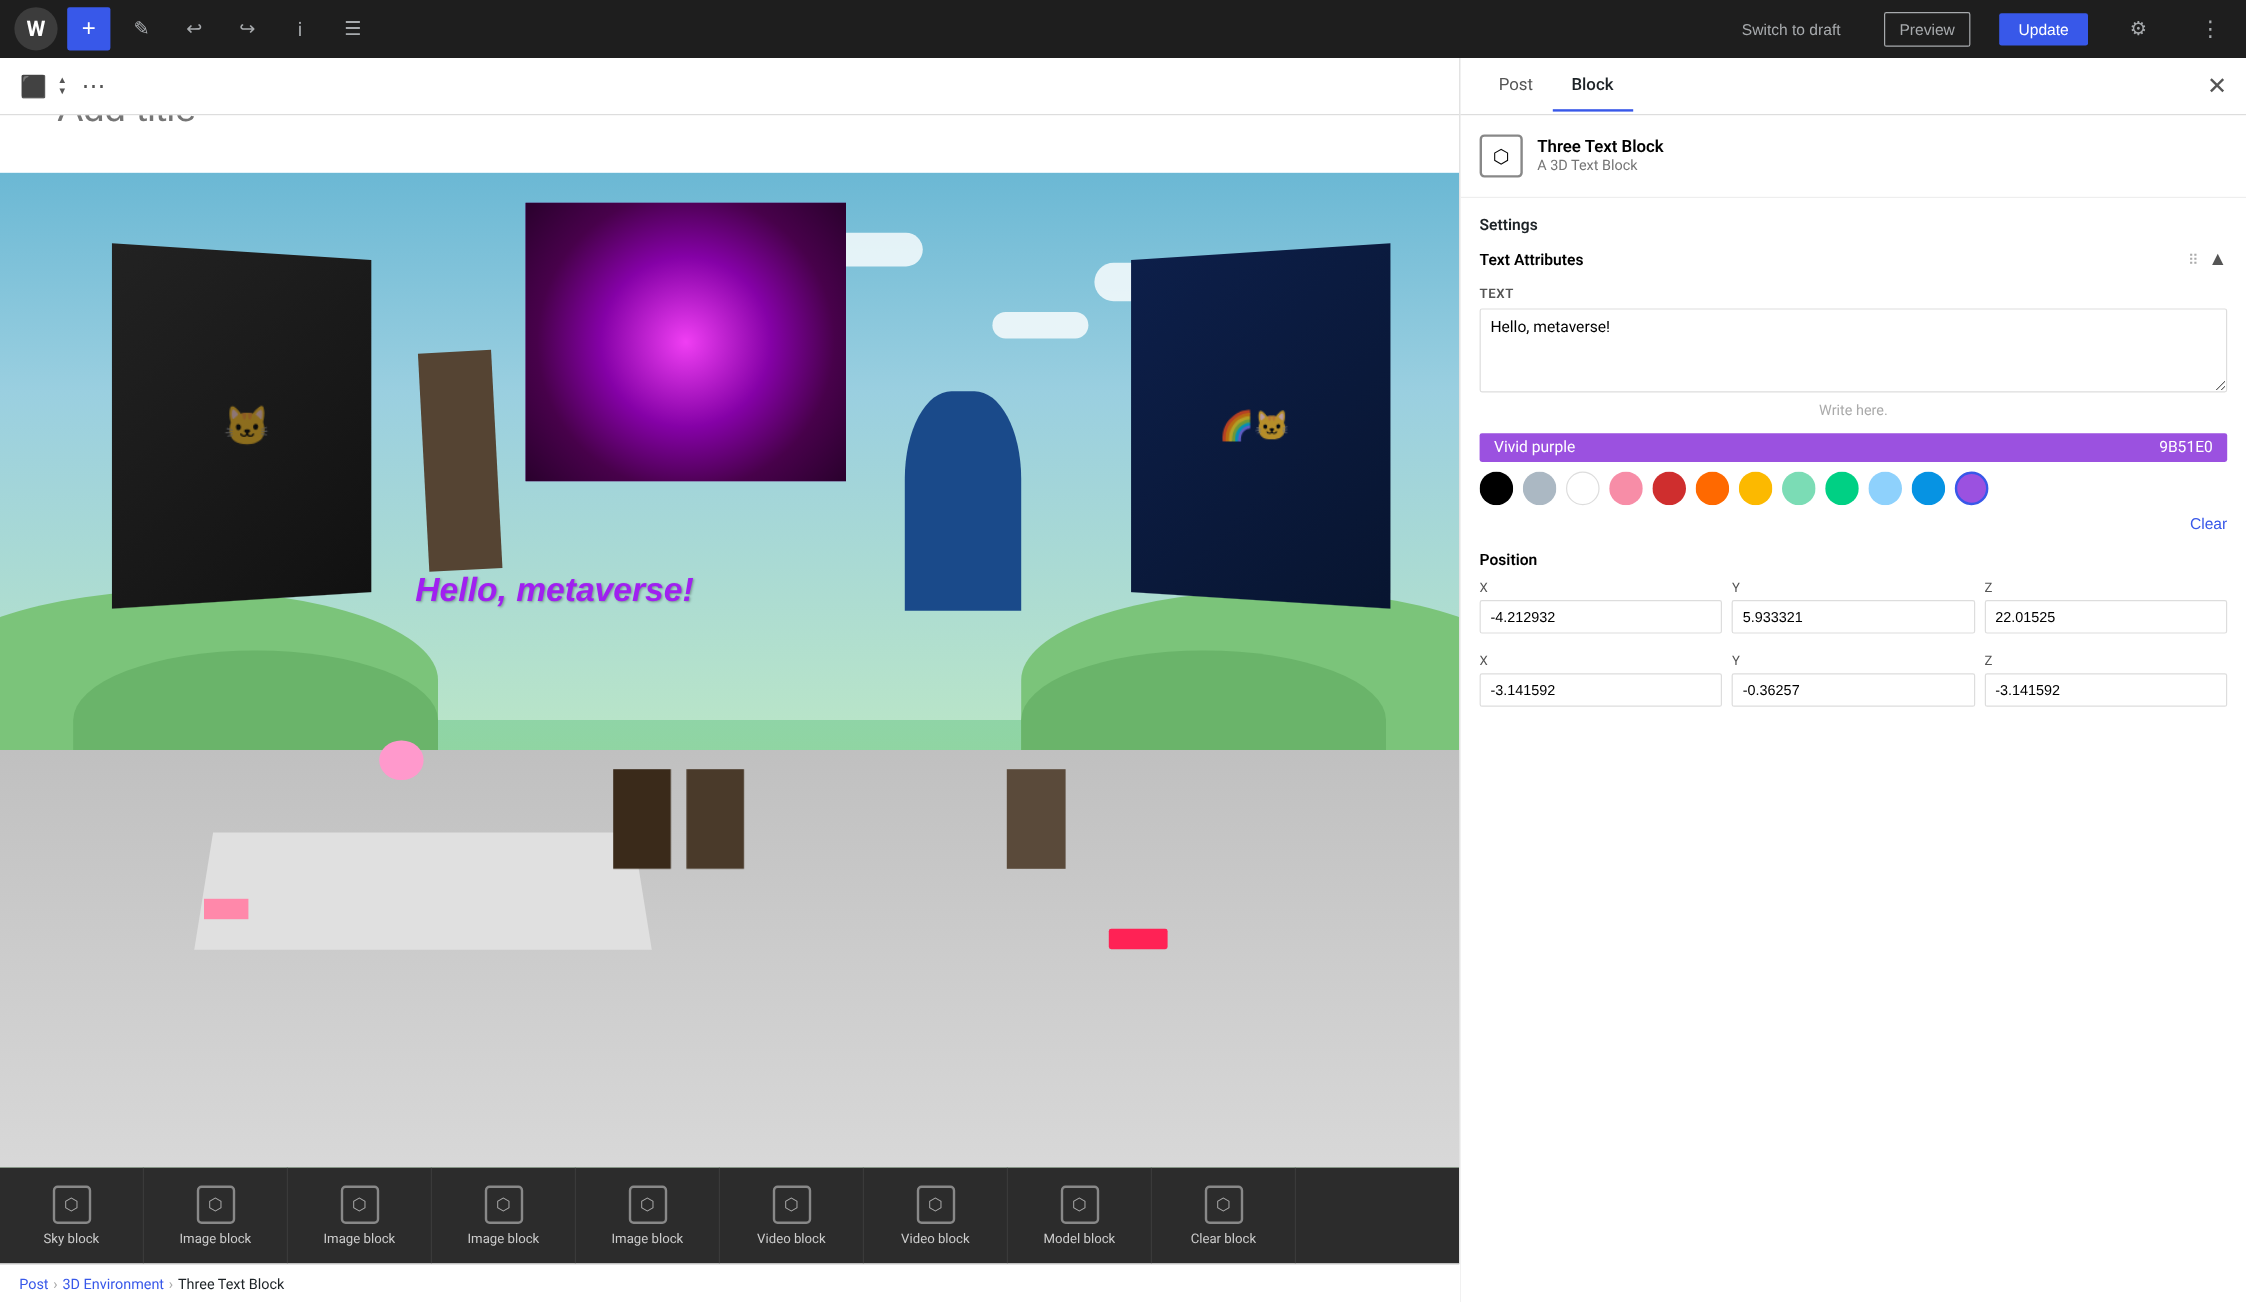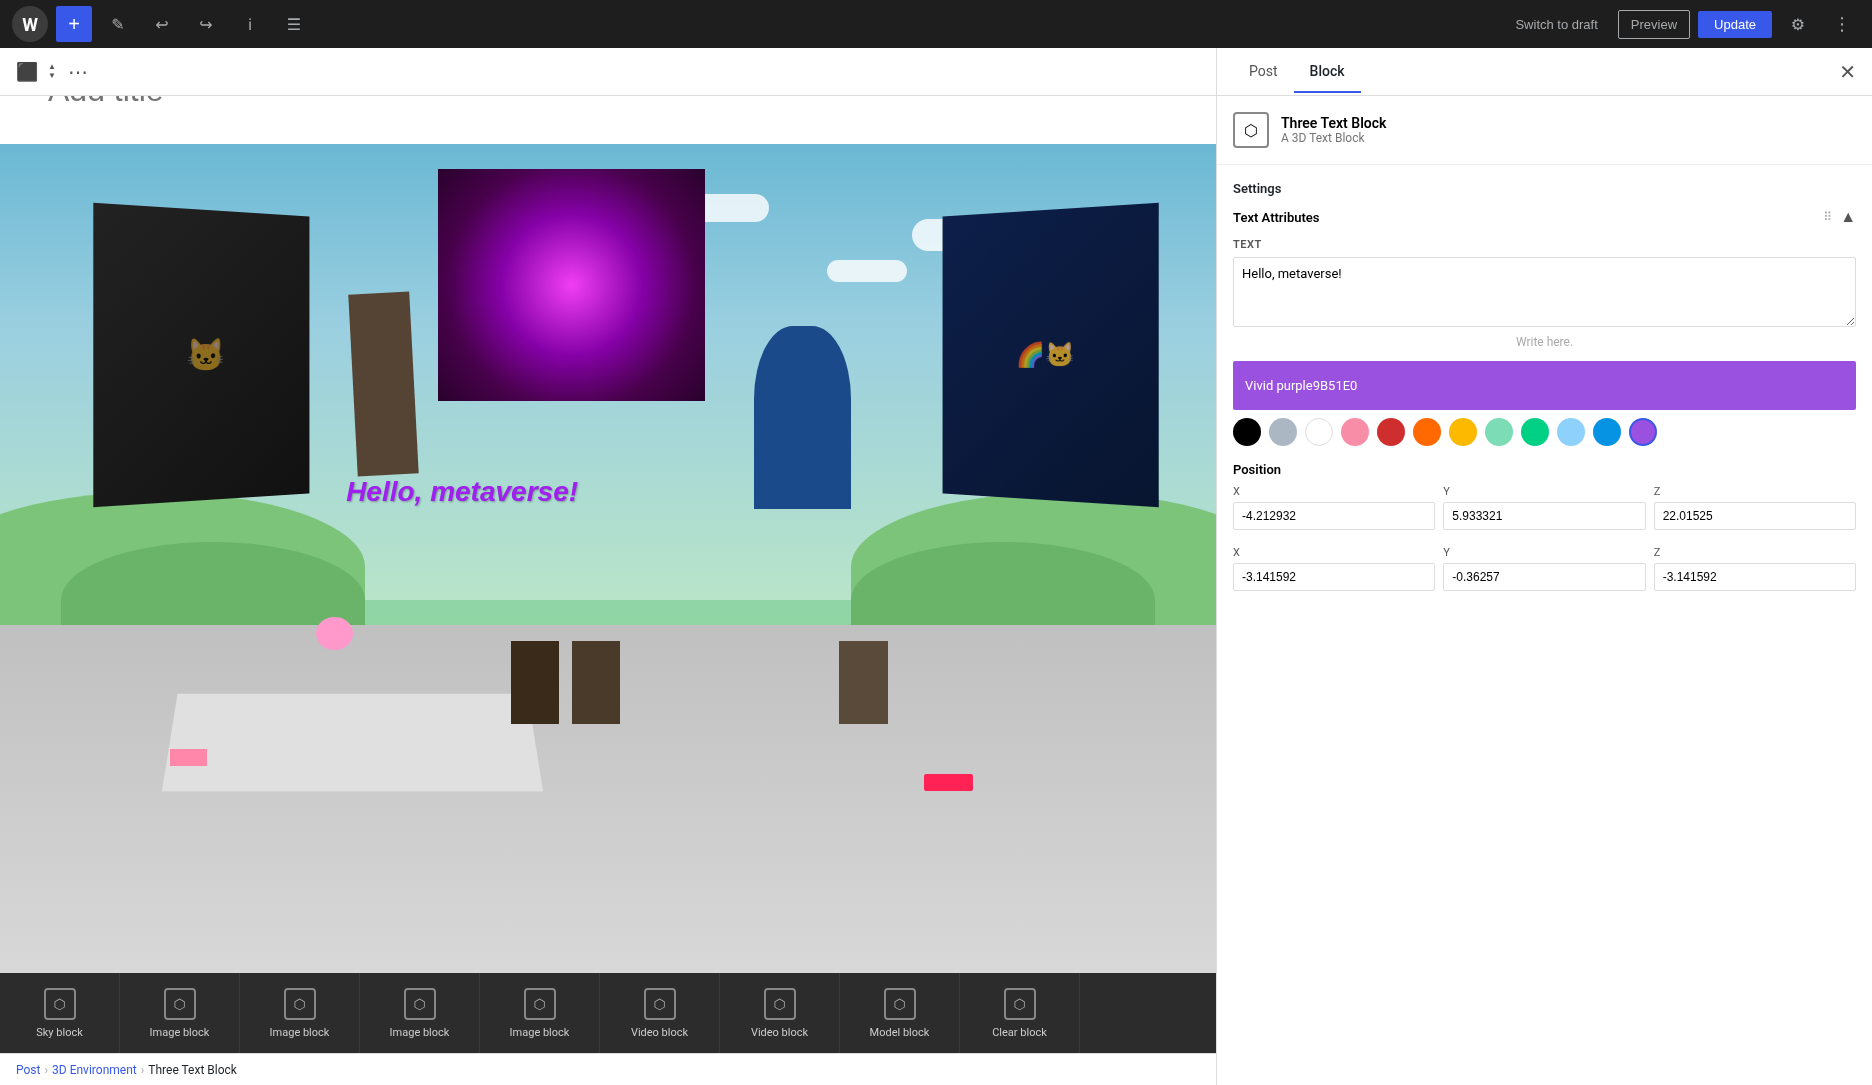--- a/index.html
+++ b/index.html
@@ -19,21 +19,21 @@
       background: none; border: none; cursor: pointer; color: #a7aaad;
       width: 36px; height: 36px; border-radius: 2px; display: flex; align-items: center; justify-content: center;
       font-size: 16px;
     }
     .toolbar-add-btn {
       background: #3858e9; border: none; cursor: pointer; color: white;
       width: 36px; height: 36px; border-radius: 2px; display: flex; align-items: center; justify-content: center;
       font-size: 20px;
     }
     .toolbar-right {
-      margin-left: auto; display: flex; align-items: center; gap: 8px;
+      margin-left: auto; display: flex; align-items: center; gap: 24px;
     }
     .btn-switch-draft {
       background: none; border: none; cursor: pointer; color: #a7aaad; font-size: 13px; padding: 6px 12px;
     }
     .btn-preview {
       background: none; border: 1px solid #a7aaad; cursor: pointer; color: #a7aaad; font-size: 13px; padding: 6px 12px; border-radius: 2px;
     }
     .btn-update {
       background: #3858e9; border: none; cursor: pointer; color: white; font-size: 13px; padding: 6px 16px; border-radius: 2px; font-weight: 500;
     }
@@ -164,22 +164,22 @@
     .field-label { font-size: 11px; font-weight: 600; text-transform: uppercase; color: #555; margin-bottom: 6px; letter-spacing: 0.5px; }
 
     .text-area-input {
       width: 100%; border: 1px solid #ddd; border-radius: 2px; padding: 8px; font-size: 13px;
       resize: vertical; min-height: 70px; outline: none; font-family: inherit;
     }
     .write-here { font-size: 12px; color: #aaa; margin-top: 4px; text-align: center; }
 
     
     .color-active {
-      width: 100%; height: 49px; background: #9b51e0; border-radius: 2px;
-      display: flex; align-items: center; justify-content: flex-start; padding: 0 12px;
+      width: 100%; height: 24px; background: #9b51e0; border-radius: 2px;
+      display: flex; align-items: center; justify-content: space-between; padding: 0 12px;
       color: white; font-size: 13px; cursor: pointer; margin: 12px 0 8px;
     }
 
     .color-grid { display: flex; flex-wrap: wrap; gap: 8px; margin-bottom: 8px; }
     .color-swatch {
       width: 28px; height: 28px; border-radius: 50%; cursor: pointer; border: 2px solid transparent;
       display: flex; align-items: center; justify-content: center;
     }
     .color-swatch.selected { border-color: #3858e9; }
     .clear-btn { background: none; border: none; cursor: pointer; color: #3858e9; font-size: 13px; text-align: right; display: block; width: 100%; margin-top: 4px; }
@@ -375,20 +375,21 @@
         <div class="color-swatch" style="background:#cf2e2e;" title="Vivid red"></div>
         <div class="color-swatch" style="background:#ff6900;" title="Luminous vivid orange"></div>
         <div class="color-swatch" style="background:#fcb900;" title="Luminous yellow"></div>
         <div class="color-swatch" style="background:#7bdcb5;" title="Light green"></div>
         <div class="color-swatch" style="background:#00d084;" title="Vivid green"></div>
         <div class="color-swatch" style="background:#8ed1fc;" title="Pale cyan blue"></div>
         <div class="color-swatch" style="background:#0693e3;" title="Vivid cyan blue"></div>
         <div class="color-swatch selected" style="background:#9b51e0;" title="Vivid purple"></div>
       </div>
 
+      <button class="clear-btn">Clear</button>
     </div>
 
     <div class="position-section">
       <div class="section-header-title">Position</div>
       <div class="coord-row">
         <div class="coord-group">
           <div class="coord-label">X</div>
           <input class="coord-input" type="text" value="-4.212932" style="">
         </div>
         <div class="coord-group">

